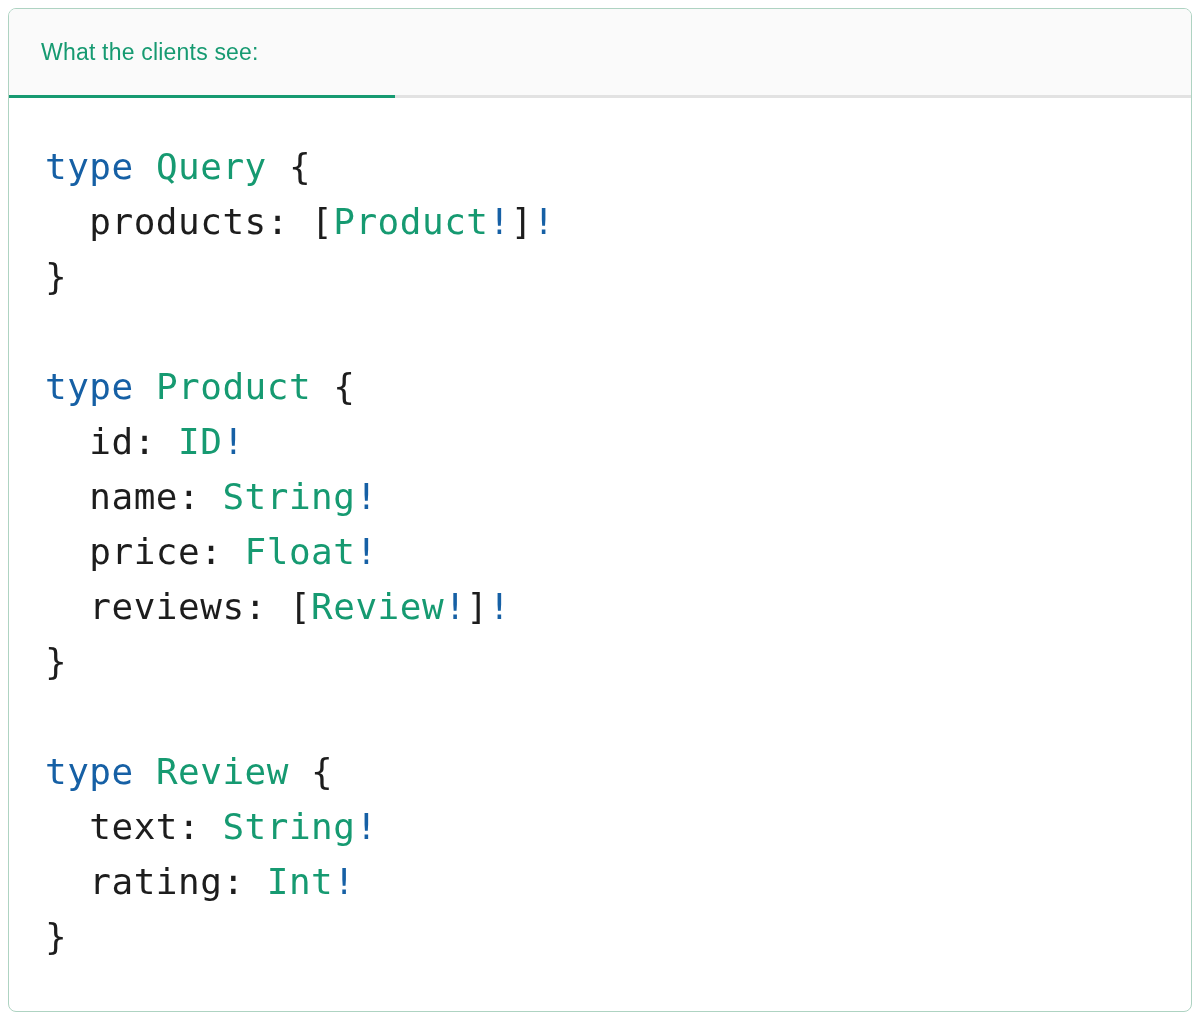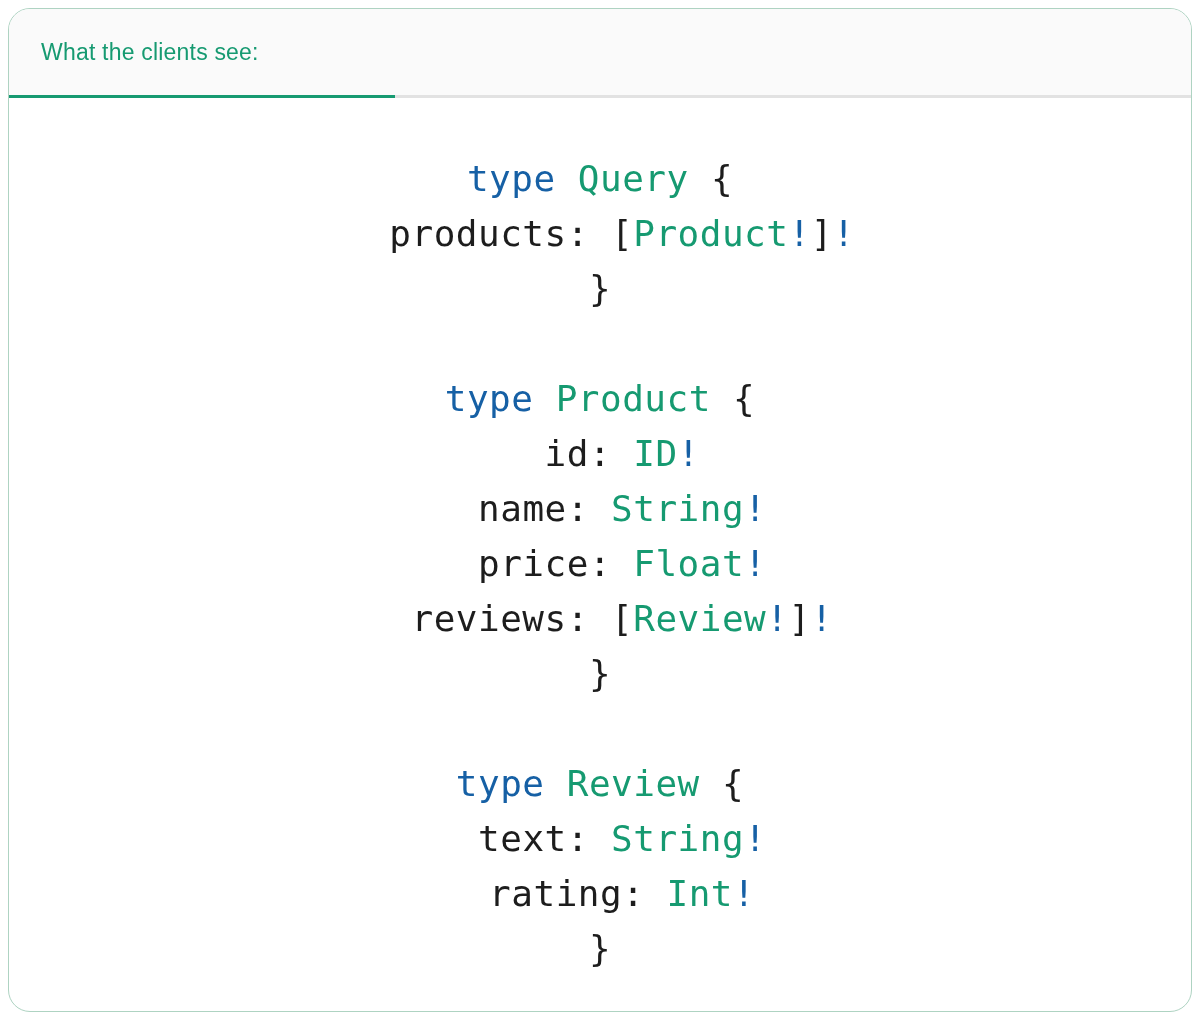--- a/index.html
+++ b/index.html
@@ -24,23 +24,22 @@
     font-family: "Liberation Sans", sans-serif;
   }
   .card {
     position: absolute;
     left: 8px;
     top: 8px;
     right: 8px;
     bottom: 8px;
     background: var(--card-bg);
     border: 1px solid var(--card-border);
-    border-radius: 22px;
+    border-radius: 8px;
     overflow: hidden;
-    text-align: center;
   }
   .card-header {
     position: relative;
     height: 89px;
     background: var(--tabbar-bg);
     border-bottom: 3px solid var(--divider);
     display: flex;
     align-items: center;
     padding-left: 32px;
   }
@@ -54,21 +53,21 @@
   .tab-indicator {
     position: absolute;
     left: 0;
     bottom: -3px;
     width: 386px;
     height: 3px;
     background: var(--accent);
     z-index: 1;
   }
   .code {
-    margin: 16px;
+    margin: 4px;
     padding: 37px 32px 40px 32px;
     font-family: "DejaVu Sans Mono", monospace;
     font-size: 36px;
     line-height: 55px;
     letter-spacing: 0.5px;
     color: var(--txt);
     white-space: pre;
   }
   .line { min-height: 55px; }
   .kw   { color: var(--kw); }

